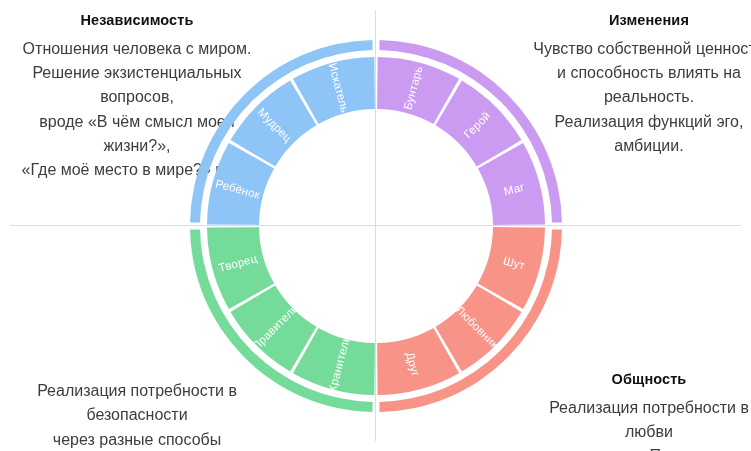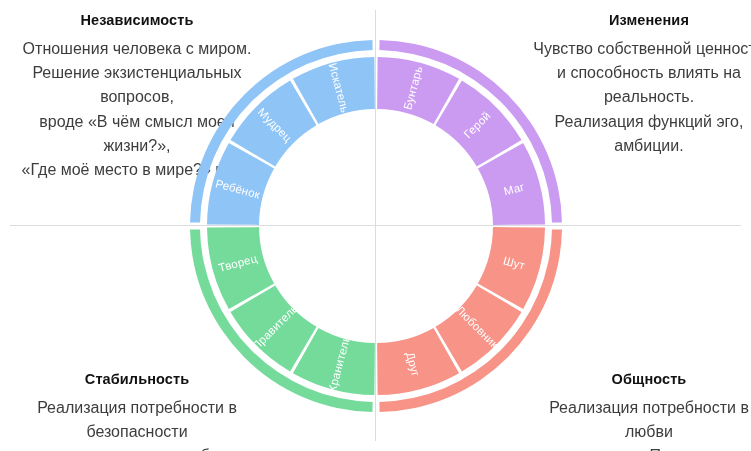--- a/index.html
+++ b/index.html
@@ -103,21 +103,20 @@
   </div>
 
   <div class="quad quad-tr">
     <h2 class="quad-title">Изменения</h2>
     <p class="quad-body">Чувство собственной ценности
 и способность влиять на реальность.
 Реализация функций эго, амбиции.</p>
   </div>
 
   <div class="quad quad-bl">
-    <h2 class="quad-title">Стабильность</h2>
     <p class="quad-body">Реализация потребности в безопасности
 через разные способы структурирования
 мира. Снижение тревоги и напряжения.</p>
   </div>
 
   <div class="quad quad-br">
     <h2 class="quad-title">Общность</h2>
     <p class="quad-body">Реализация потребности в любви
 и принятии. Прояснение отношений с собой
 через отношения с другими и наоборот.</p>

